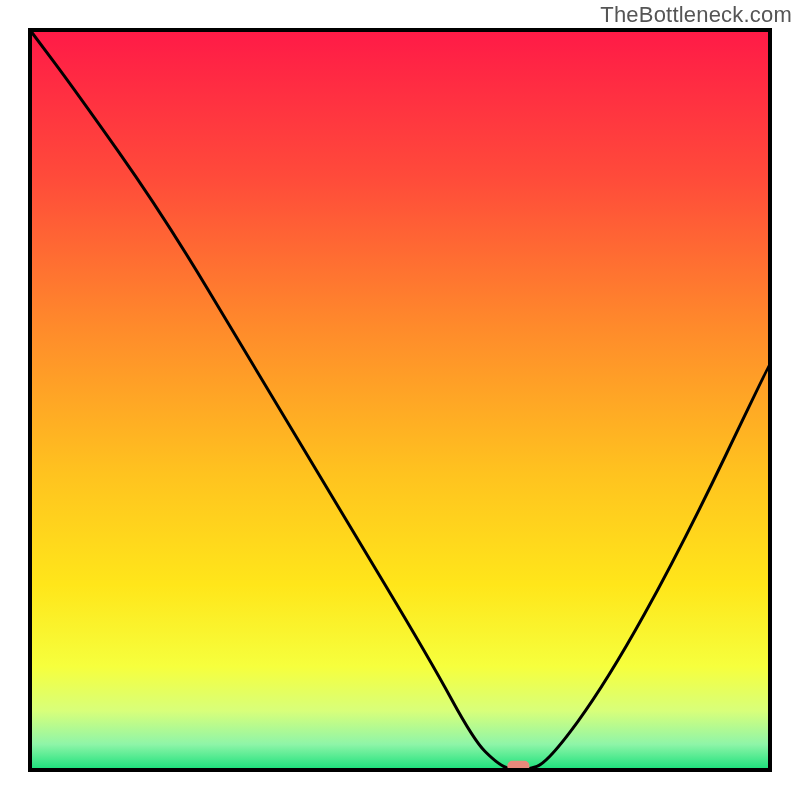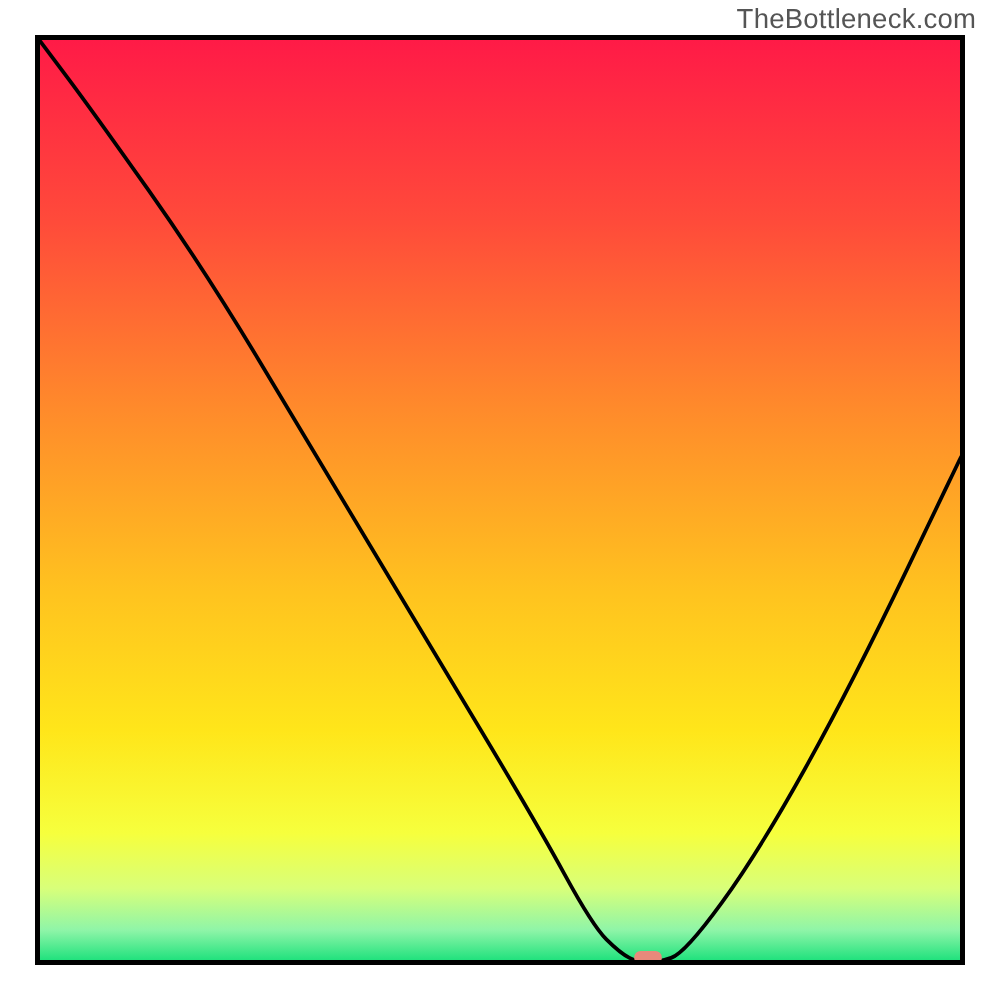--- a/index.html
+++ b/index.html
@@ -11,21 +11,21 @@
     font-family: Arial, Helvetica, sans-serif;
   }
   .chart-container {
     position: relative;
     width: 800px;
     height: 800px;
   }
   .watermark {
     position: absolute;
     top: 2px;
-    right: 19px;
+    right: 8px;
     font-size: 22px;
     font-weight: 500;
     color: #555555;
     z-index: 10;
     letter-spacing: 0.2px;
   }
   svg.chart {
     display: block;
     width: 800px;
     height: 800px;

